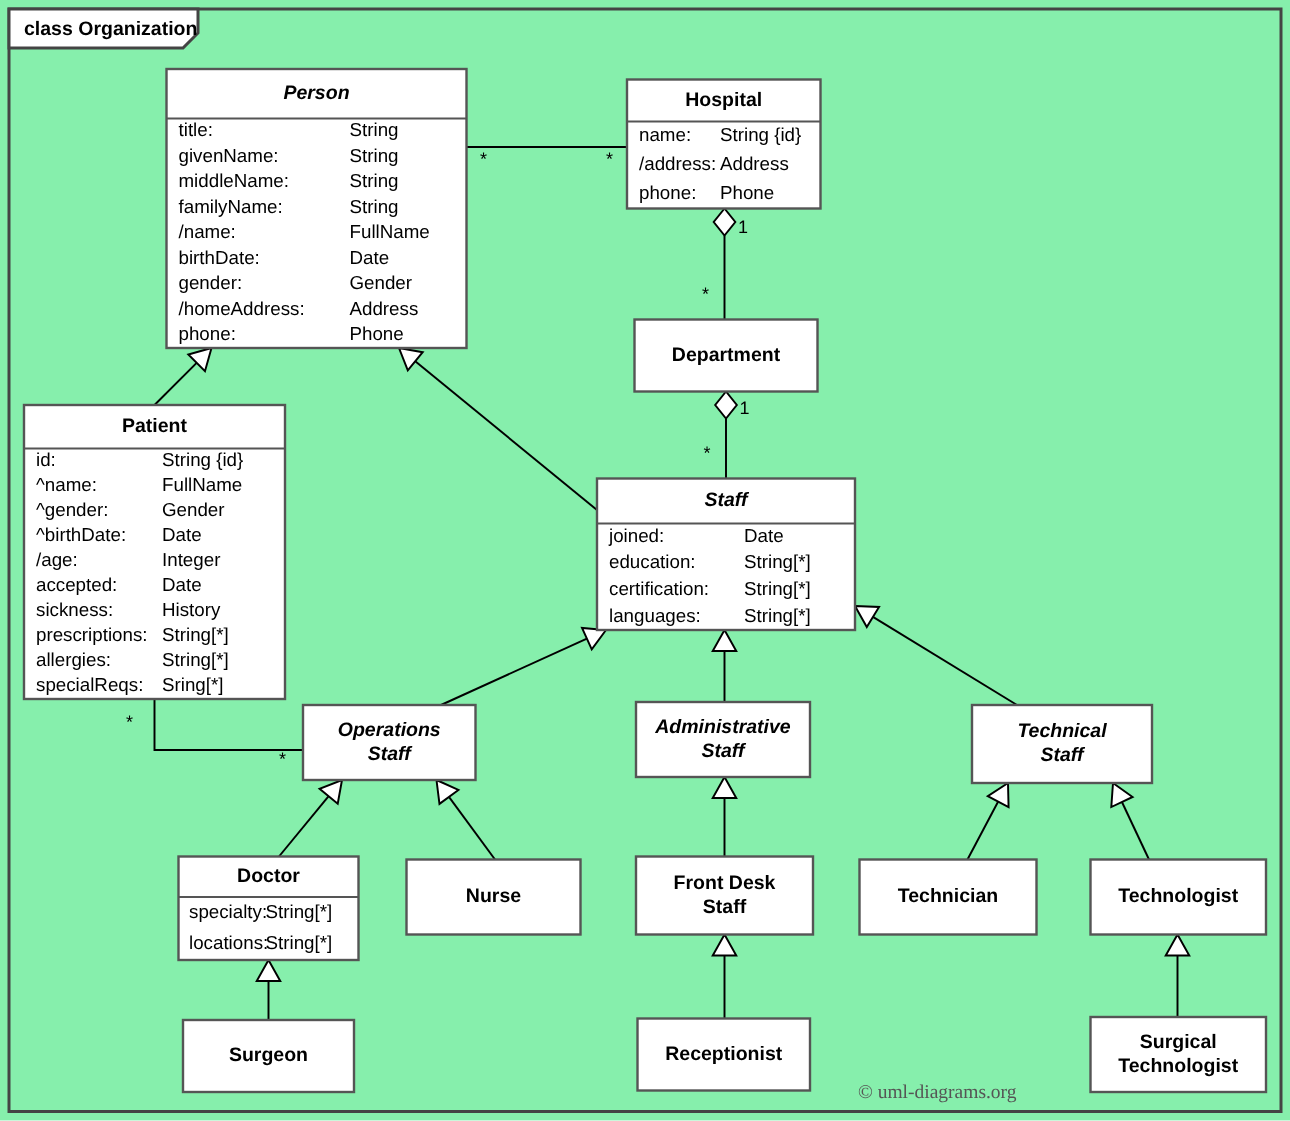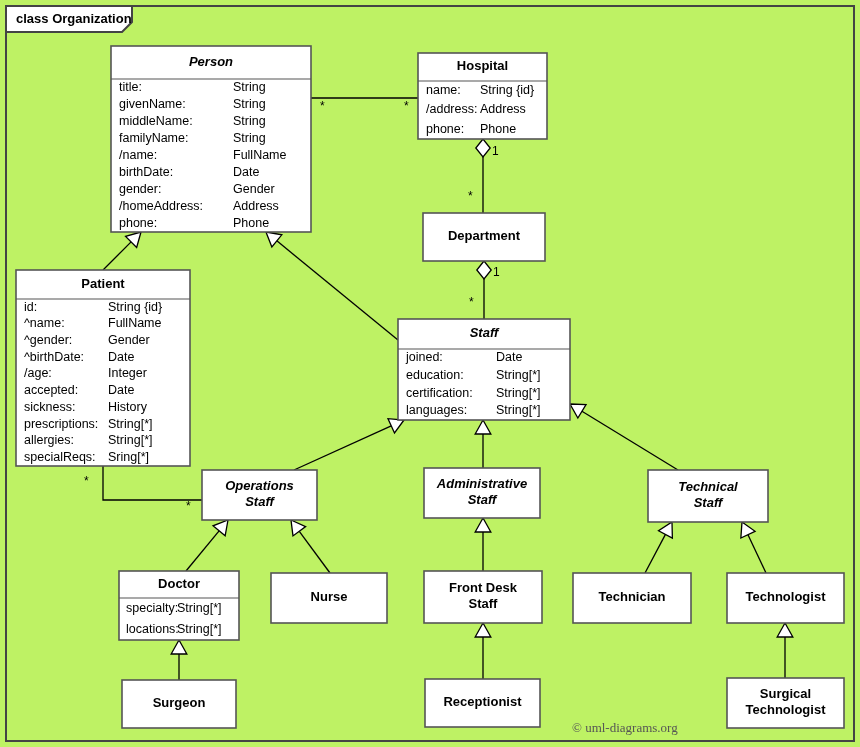--- a/index.html
+++ b/index.html
@@ -8,21 +8,21 @@
     padding: 0;
     background: #ffffff;
   }
   body {
     font-family: "Liberation Sans", sans-serif;
   }
   #diagram-root {
     position: relative;
     width: 860px;
     height: 747px;
-    background: #bef264;
+    background: #86efac;
     overflow: hidden;
   }
   svg#uml-svg {
     display: block;
     width: 860px;
     height: 747px;
     shape-rendering: geometricPrecision;
   }
   .frame-border {
     fill: none;

